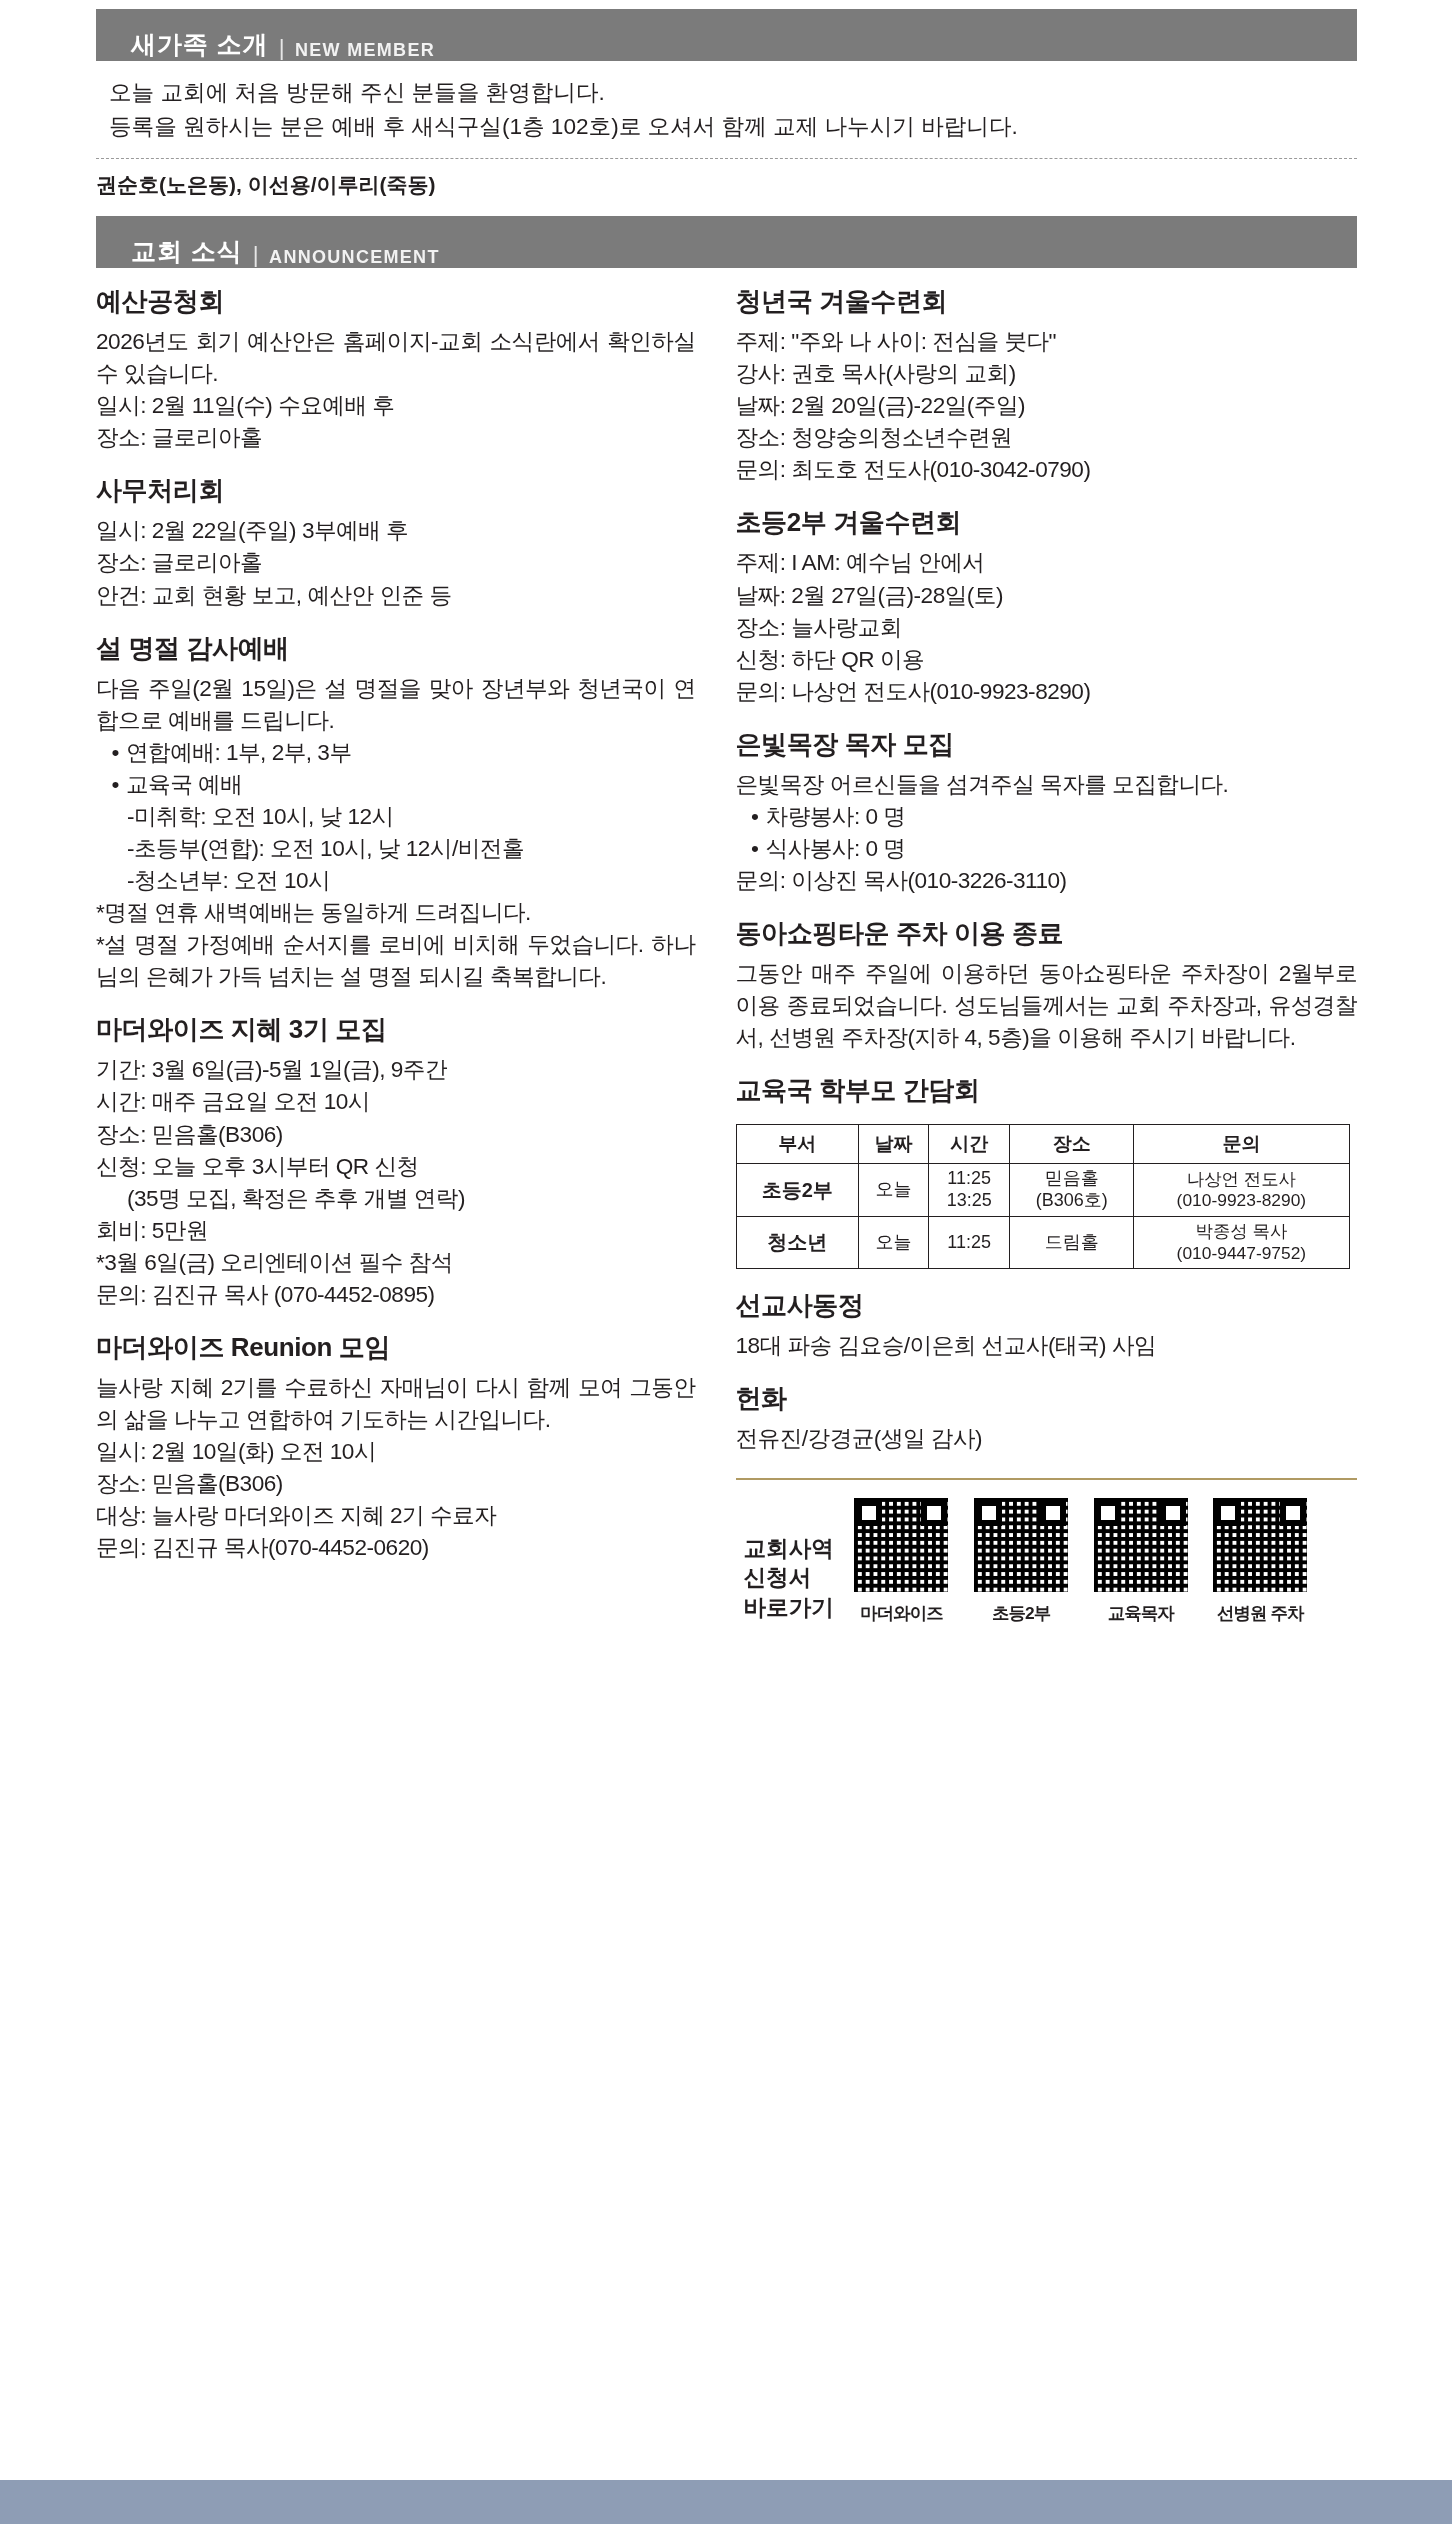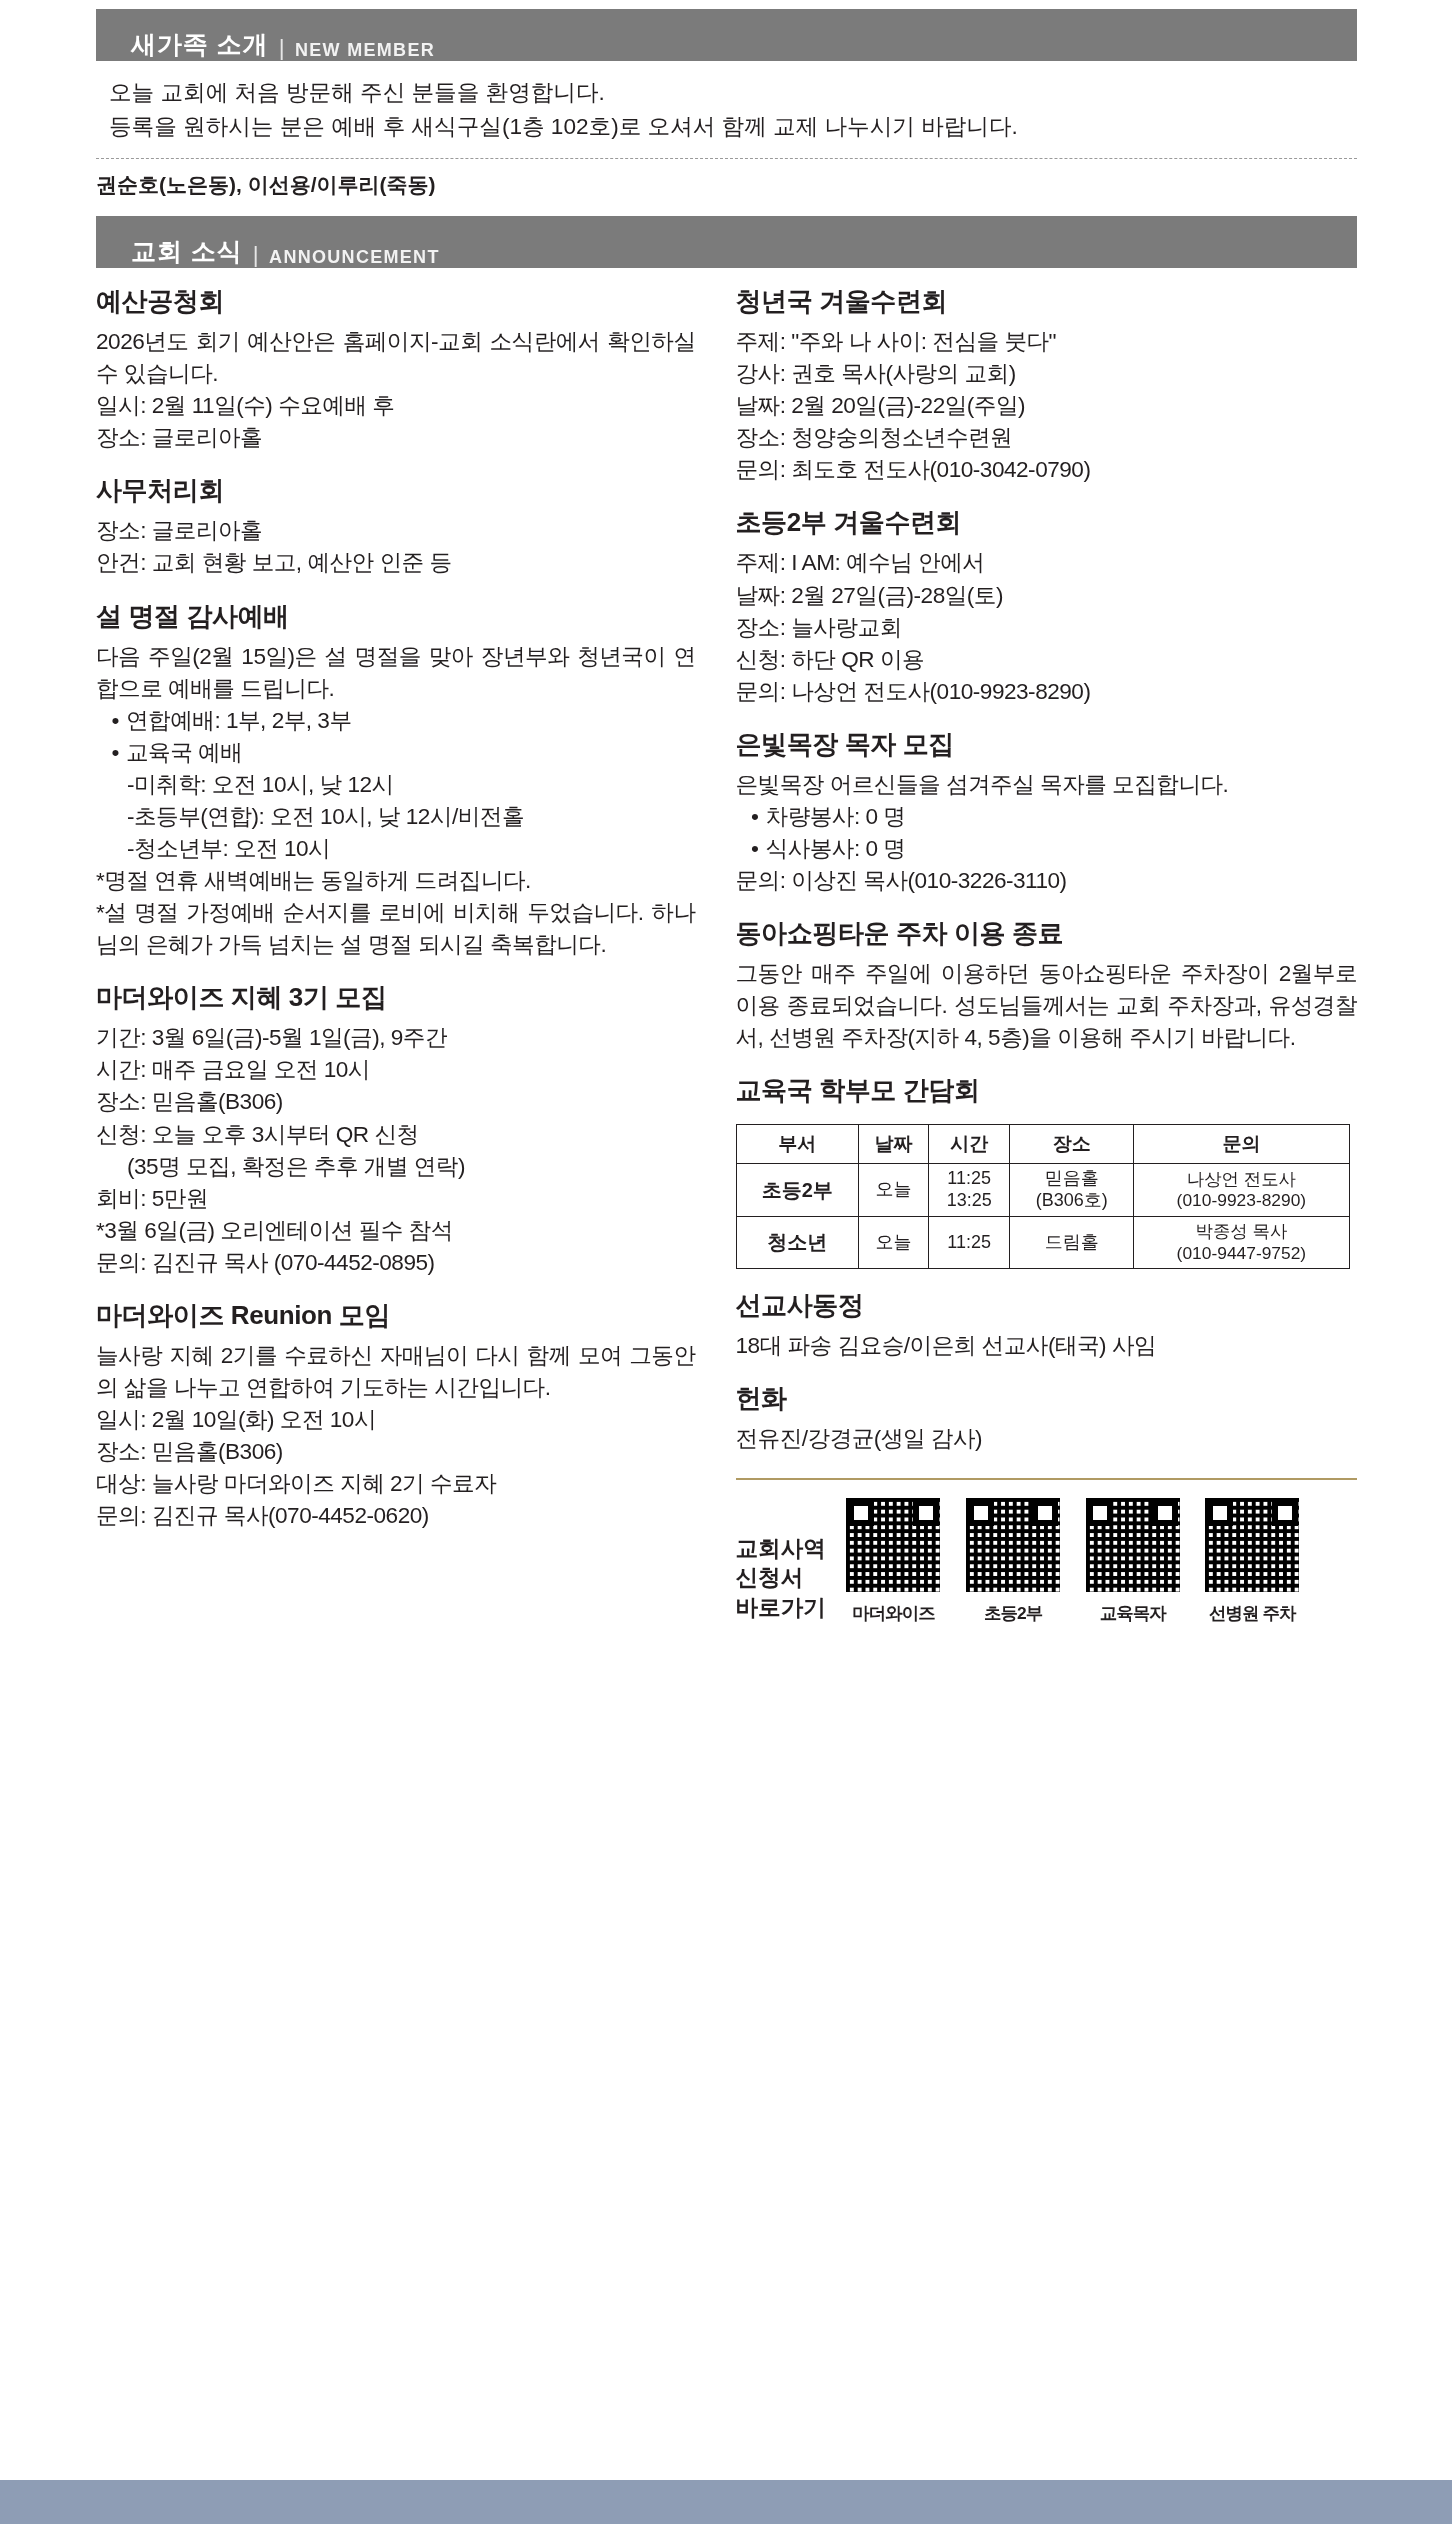--- a/index.html
+++ b/index.html
@@ -142,20 +142,21 @@
 
   
   .qr-divider {
     border-top: 2.6px solid #b09a63;
     margin: 22.6px 0 15.6px 0;
   }
   .qr-row {
     display: flex;
     align-items: flex-end;
     gap: 15.6px;
+    margin-left: 8px;
   }
   .qr-label {
     font-size: 22.6px;
     font-weight: bold;
     line-height: 1.32;
     padding-bottom: 1.7px;
     white-space: pre-line;
   }
   .qr-item {
     text-align: center;
@@ -222,20 +223,21 @@
 
       <div class="item">
         <h3>예산공청회</h3>
         <p class="justify">2026년도 회기 예산안은 홈페이지-교회 소식란에서 확인하실 수 있습니다.</p>
         <p>일시: 2월 11일(수) 수요예배 후</p>
         <p>장소: 글로리아홀</p>
       </div>
 
       <div class="item">
         <h3>사무처리회</h3>
+        <p>일시: 2월 22일(주일) 3부예배 후</p>
         <p>장소: 글로리아홀</p>
         <p>안건: 교회 현황 보고, 예산안 인준 등</p>
       </div>
 
       <div class="item">
         <h3>설 명절 감사예배</h3>
         <p class="justify">다음 주일(2월 15일)은 설 명절을 맞아 장년부와 청년국이 연합으로 예배를 드립니다.</p>
         <p class="indent1 bullet">연합예배: 1부, 2부, 3부</p>
         <p class="indent1 bullet">교육국 예배</p>
         <p class="indent2">-미취학: 오전 10시, 낮 12시</p>

